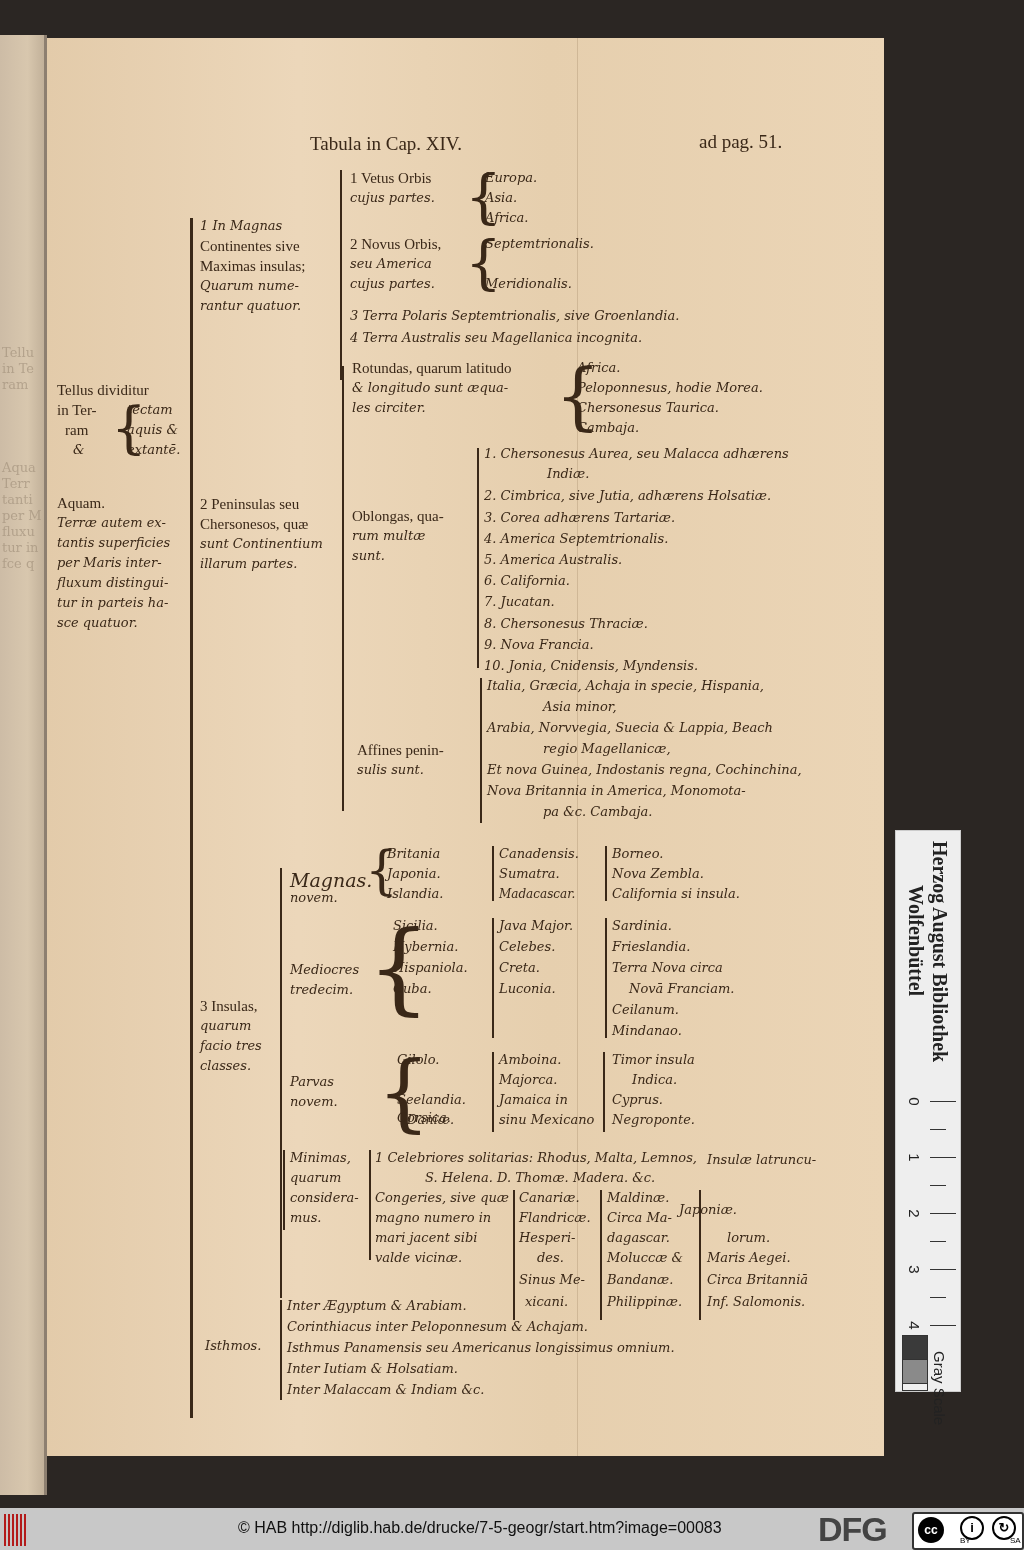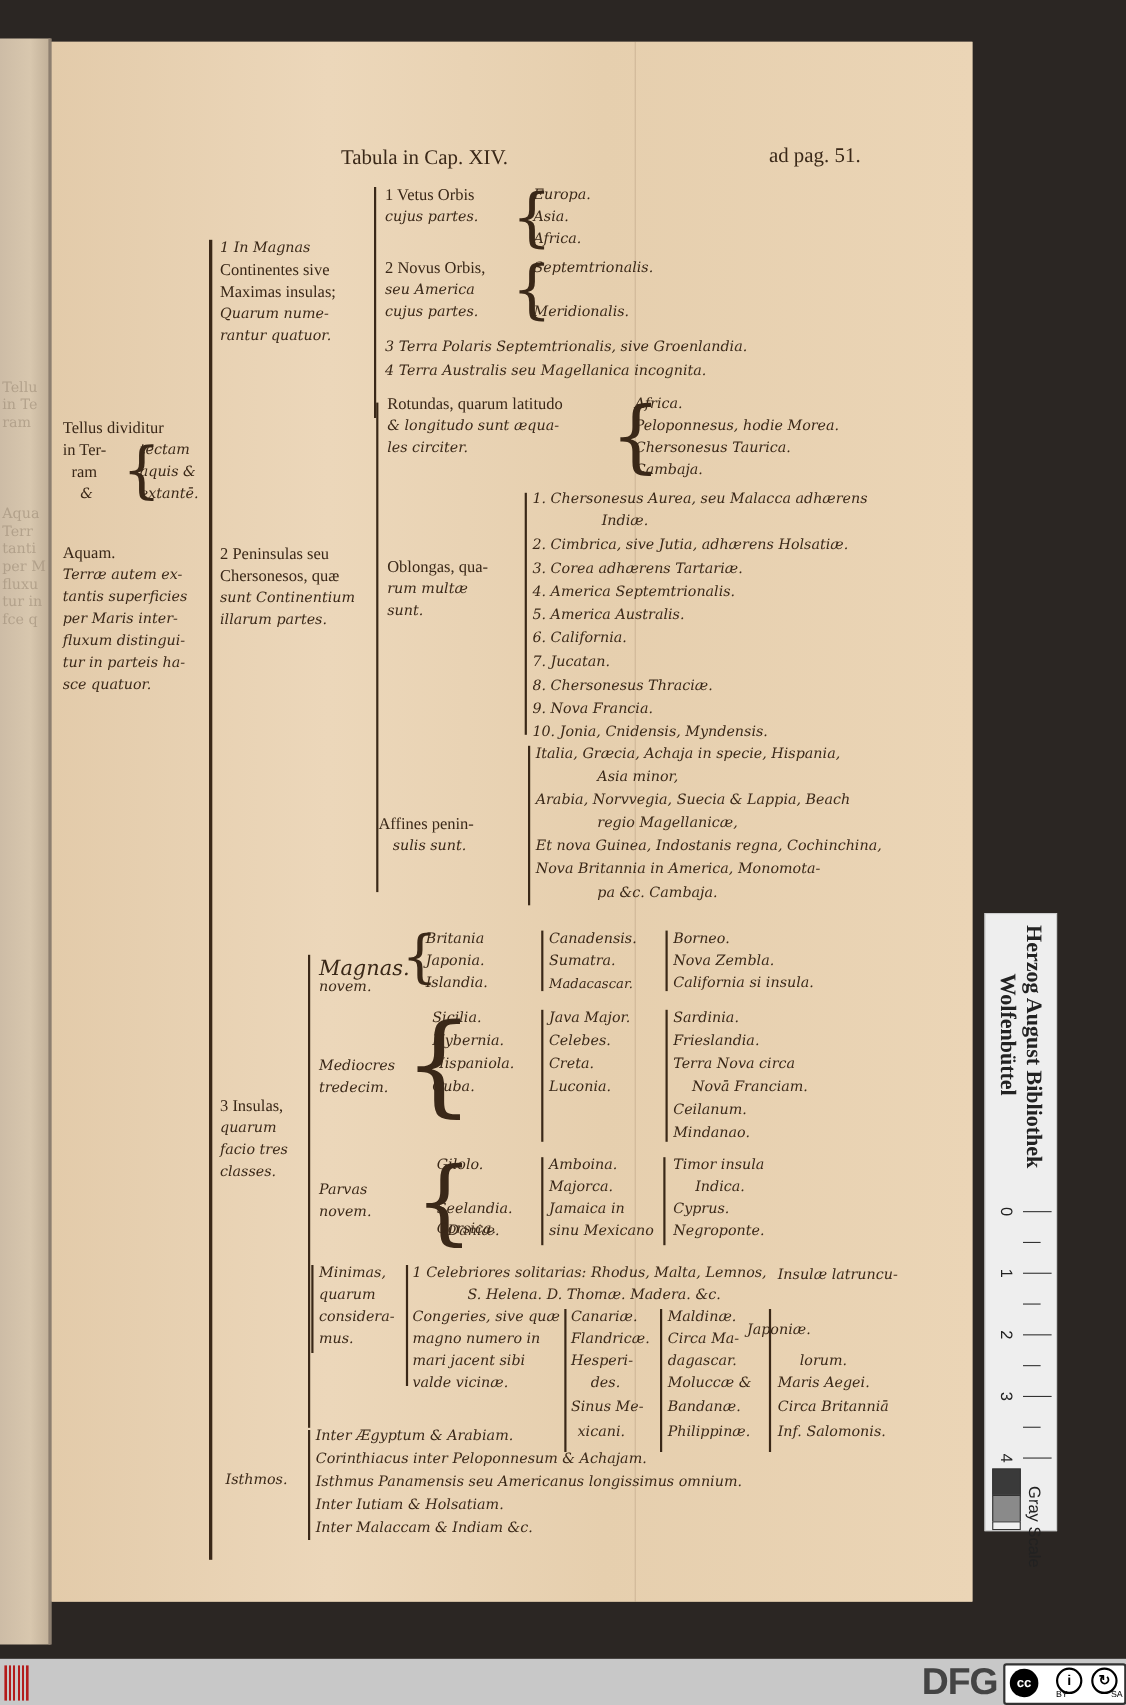--- a/index.html
+++ b/index.html
@@ -41,21 +41,21 @@
   .ruler .tick { position:absolute; left:34px; height:1px; background:#333; }
   .ruler .gs { position:absolute; left:6px; width:24px; height:24px; border:1px solid #333; }
   .ruler .gslbl { position:absolute; left:30px; top:520px; transform-origin:left top; transform:rotate(90deg) translate(0,-22px); font-family:"Liberation Sans", sans-serif; font-size:15px; color:#222; white-space:nowrap; }
   .footer {
     position:absolute; left:0; top:1508px; width:1024px; height:42px; background:#c8c8c8;
     font-family:"Liberation Sans", sans-serif;
   }
   .footer .credit { position:absolute; left:238px; top:11px; font-size:16px; color:#111; }
   .footer .hab-logo { position:absolute; left:4px; top:6px; width:22px; height:32px;
     background:repeating-linear-gradient(90deg,#b31b1b 0 2px,transparent 2px 4px); }
-  .footer .dfg { position:absolute; left:818px; top:2px; font-size:34px; font-weight:bold; color:#444; letter-spacing:-1px;margin-left:20px; }
+  .footer .dfg { position:absolute; left:818px; top:2px; font-size:34px; font-weight:bold; color:#444; letter-spacing:-1px; }
   .footer .cc { position:absolute; left:912px; top:4px; width:108px; height:34px; background:#fff; border:2px solid #333; border-radius:3px; }
   .footer .cc span { position:absolute; font-weight:bold; font-size:13px; color:#000; }
   .footer .cc .c1 { left:4px; top:3px; width:26px; height:26px; border-radius:50%; background:#000; color:#fff; text-align:center; line-height:26px; font-size:12px; }
   .footer .cc .c2 { left:46px; top:2px; width:20px; height:20px; border:2px solid #000; border-radius:50%; text-align:center; line-height:20px; }
   .footer .cc .c3 { left:78px; top:2px; width:20px; height:20px; border:2px solid #000; border-radius:50%; text-align:center; line-height:20px; }
   .footer .cc .s1 { left:46px; top:22px; font-size:8px; font-weight:normal; }
   .footer .cc .s2 { left:80px; top:22px; font-size:8px; font-weight:normal;margin-left:16px; }
 </style>
 </head>
 <body>
@@ -145,21 +145,21 @@
     <div class="t it" style="left:437px;top:448px;">2. Cimbrica, sive Jutia, adhærens Holsatiæ.</div>
     <div class="t it" style="left:437px;top:470px;">3. Corea adhærens Tartariæ.</div>
     <div class="t it" style="left:437px;top:491px;">4. America Septemtrionalis.</div>
     <div class="t it" style="left:437px;top:512px;">5. America Australis.</div>
     <div class="t it" style="left:437px;top:533px;">6. California.</div>
     <div class="t it" style="left:437px;top:554px;">7. Jucatan.</div>
     <div class="t it" style="left:437px;top:576px;">8. Chersonesus Thraciæ.</div>
     <div class="t it" style="left:437px;top:597px;">9. Nova Francia.</div>
     <div class="t it" style="left:437px;top:618px;">10. Jonia, Cnidensis, Myndensis.</div>
 
-    <div class="t rom" style="left:297px;top:702px;">Affines penin-</div>
+    <div class="t rom" style="left:310px;top:702px;">Affines penin-</div>
     <div class="t it" style="left:310px;top:722px;">sulis sunt.</div>
     <div class="bar" style="left:433px;top:640px;height:145px;width:2px;"></div>
     <div class="t it" style="left:440px;top:638px;">Italia, Græcia, Achaja in specie, Hispania,</div>
     <div class="t it" style="left:496px;top:659px;">Asia minor,</div>
     <div class="t it" style="left:440px;top:680px;">Arabia, Norvvegia, Suecia &amp; Lappia, Beach</div>
     <div class="t it" style="left:496px;top:701px;">regio Magellanicæ,</div>
     <div class="t it" style="left:440px;top:722px;">Et nova Guinea, Indostanis regna, Cochinchina,</div>
     <div class="t it" style="left:440px;top:743px;">Nova Britannia in America, Monomota-</div>
     <div class="t it" style="left:496px;top:764px;">pa &amp;c. Cambaja.</div>
   </div>
@@ -290,20 +290,21 @@
   <div class="tick" style="top:466px;width:16px;"></div>
   <div class="tick" style="top:494px;width:26px;"></div>
   <div class="gs" style="top:504px;background:#3a3a3a;"></div>
   <div class="gs" style="top:528px;background:#8a8a8a;"></div>
   <div class="gs" style="top:552px;background:#f0f0f0;height:6px;"></div>
   <div class="gslbl">Gray Scale</div>
 </div>
 
 <div class="footer">
   <div class="hab-logo"></div>
+  <div class="credit">© HAB http://diglib.hab.de/drucke/7-5-geogr/start.htm?image=00083</div>
   <div class="dfg">DFG</div>
   <div class="cc">
     <span class="c1">cc</span>
     <span class="c2">i</span>
     <span class="c3">↻</span>
     <span class="s1">BY</span>
     <span class="s2">SA</span>
   </div>
 </div>
 

